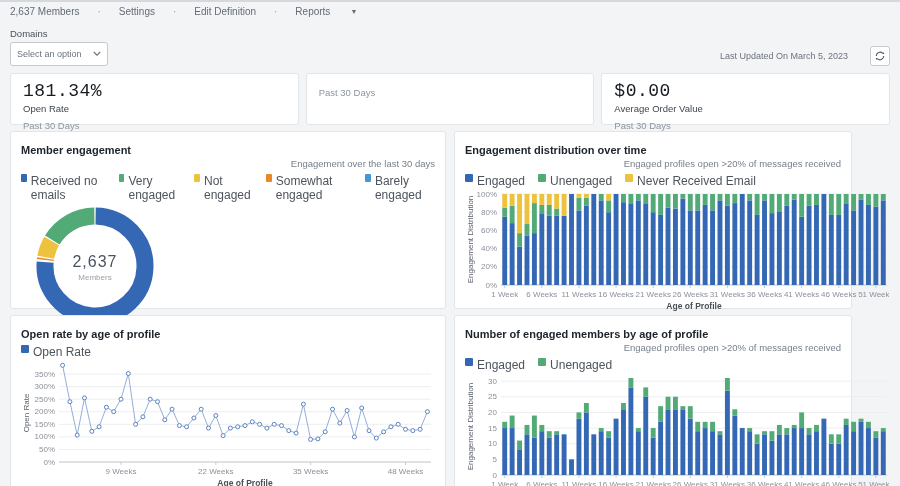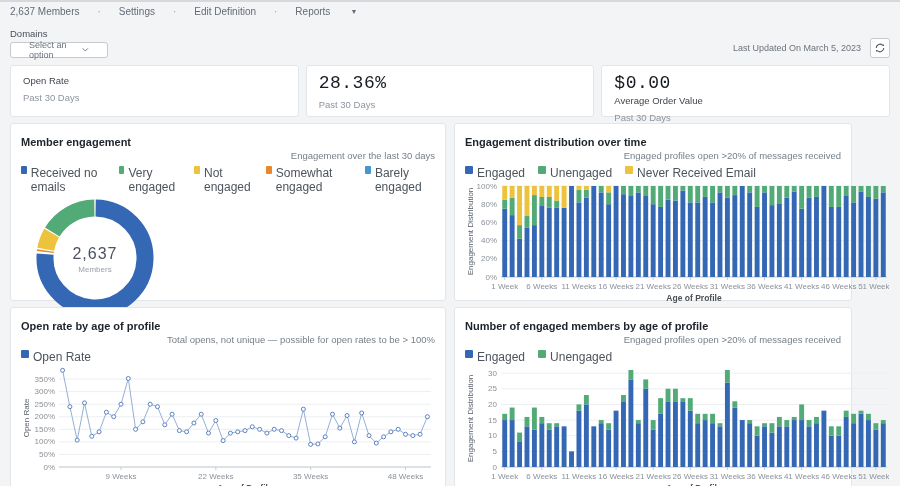--- a/index.html
+++ b/index.html
@@ -7,24 +7,24 @@
   body { background:#f3f4f6; font-family:"Liberation Sans", sans-serif; color:#20262e; border-top:2px solid #d6d8db; }
   .page { padding:4px 10px 0 10px; }
 
   .breadcrumb { font-size:10px; color:#636b75; margin-bottom:11px; display:flex; align-items:center; gap:18px; }
   .breadcrumb .crumb { cursor:pointer; }
   .breadcrumb .sep { color:#9aa1a9; }
   .caret { font-size:7px; color:#636b75; margin-left:2px; }
 
   .controls { display:flex; justify-content:space-between; align-items:flex-end; margin-bottom:7px; }
   .domains-label { font-size:9.5px; color:#4a515a; margin-bottom:3px; }
-  .select { width:98px; height:16px; background:#fff; border:1px solid #c6cad0; border-radius:3px;
-            display:flex; align-items:center; justify-content:space-between; padding:0 18px; cursor:pointer; }
+  .select { width:98px; height:24px; background:#fff; border:1px solid #c6cad0; border-radius:3px;
+            display:flex; align-items:center; justify-content:space-between; padding:0 6px; cursor:pointer; }
   .select-value { font-size:9px; color:#6c737c; }
-  .updated { display:flex; align-items:center; gap:9px;text-align:center; }
+  .updated { display:flex; align-items:center; gap:22px;text-align:center; }
   .updated-text { font-size:9px; color:#6c737c; }
   .refresh-btn { width:20px; height:20px; background:#fff; border:1px solid #c6cad0; border-radius:3px;
                  display:flex; align-items:center; justify-content:center; cursor:pointer; }
 
   .kpi-row { display:flex; gap:7px; margin-bottom:6px; }
   .card { background:#fff; border:1px solid #e3e6e9; border-radius:3px; }
   .kpi-card { flex:1; height:52px; padding:7px 12px; }
   .kpi-value { font-family:"Liberation Mono", monospace; font-size:18px; color:#171c22; letter-spacing:.5px; }
   .kpi-label { font-size:9.5px; color:#3e454e; margin-top:2px; }
   .kpi-sub { font-size:9.5px; color:#8e959d; margin-top:6px; }
@@ -74,25 +74,25 @@
           <path d="M13 8a5 5 0 0 1-8.6 3.5M3 8a5 5 0 0 1 8.6-3.5" fill="none" stroke="#555c64" stroke-width="1.5"></path>
           <path d="M11 5.4l2.6-.2-.6-2.5z" fill="#555c64"></path>
           <path d="M5 10.6l-2.6.2.6 2.5z" fill="#555c64"></path>
         </svg>
       </div>
     </div>
   </div>
 
   <div class="kpi-row">
     <div class="card kpi-card">
+      <div class="kpi-value">181.34%</div>
       <div class="kpi-label">Open Rate</div>
       <div class="kpi-sub">Past 30 Days</div>
     </div>
     <div class="card kpi-card">
-      <div class="kpi-value">28.36%</div>
       <div class="kpi-sub">Past 30 Days</div>
     </div>
     <div class="card kpi-card">
       <div class="kpi-value">$0.00</div>
       <div class="kpi-label">Average Order Value</div>
       <div class="kpi-sub">Past 30 Days</div>
     </div>
   </div>
 
   <div class="grid-row">
@@ -295,21 +295,20 @@
           <text x="373.75" y="108" text-anchor="middle" font-size="8" fill="#8b9199">46 Weeks</text>
           <line x1="410.86538461538464" y1="96" x2="410.86538461538464" y2="99" stroke="#c8ccd1"></line>
           <text x="410.86538461538464" y="108" text-anchor="middle" font-size="8" fill="#8b9199">51 Weeks</text>
         </svg>
     </div>
   </div>
 
   <div class="grid-row">
     <div class="card chart-card w-left h-bottom">
       <div class="chart-title">Open rate by age of profile</div>
-      <div class="chart-sub">Total opens, not unique — possible for open rates to be &gt; 100%</div>
       <div class="legend">
           <span class="legend-item">
             <span class="sw" style="background: rgb(53, 104, 180);"></span>
             <span>Open Rate</span>
           </span>
         </div>
       <svg class="chart" width="416" height="128">
           <line x1="38" y1="102" x2="410" y2="102" stroke="#eceef0" stroke-width="1"></line>
           <text x="34" y="104.5" text-anchor="end" font-size="8" fill="#8b9199">0%</text>
           <line x1="38" y1="89.43589743589743" x2="410" y2="89.43589743589743" stroke="#eceef0" stroke-width="1"></line>

